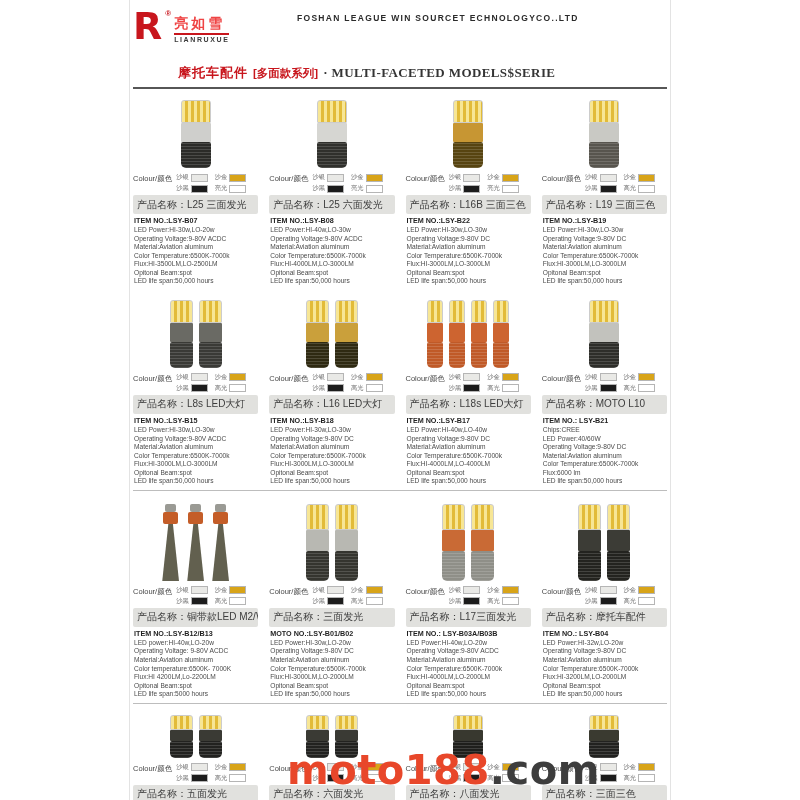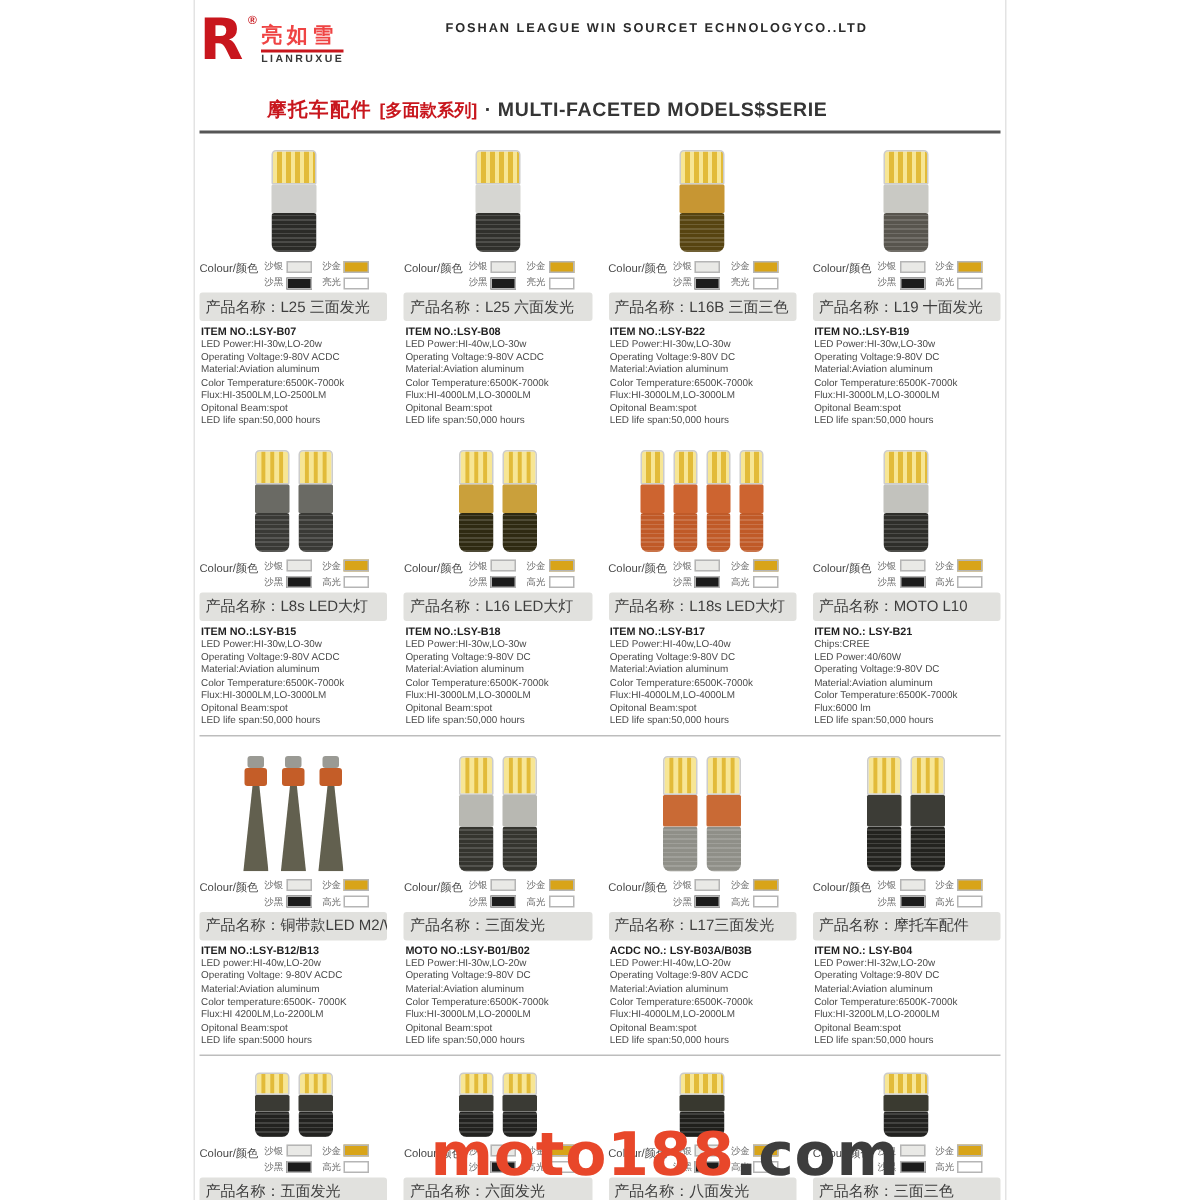--- a/index.html
+++ b/index.html
@@ -18,21 +18,21 @@
   .logo-cn{color:#ef4444;font-weight:800;font-size:14px;letter-spacing:3px;white-space:nowrap;}
   .logo-en{font-size:7px;letter-spacing:1.6px;color:#3a3a3a;font-weight:700;border-top:2px solid #c8161d;padding-top:1px;}
   .company{margin-top:2px;}
   .company-cn{font-size:19px;font-weight:900;color:#2b2b2b;letter-spacing:4.5px;white-space:nowrap;}
   .company-en{font-size:8.5px;font-weight:800;color:#2b2b2b;letter-spacing:1.3px;margin-top:3px;white-space:nowrap;}
 
   
   .subtitle{display:flex;align-items:baseline;gap:5px;margin-top:6px;padding-bottom:5px;border-bottom:2px solid #565656;}
   .sub-cn{color:#c8161d;font-weight:900;font-size:13px;letter-spacing:1px;white-space:nowrap;margin-left:45px;}
   .sub-series{color:#c8161d;font-size:11.5px;font-weight:700;white-space:nowrap;}
-  .sub-en{font-family:Liberation Sans, sans-serif;font-weight:700;font-size:13px;color:#353535;letter-spacing:0.4px;white-space:nowrap;}
+  .sub-en{font-family:Liberation Serif, serif;font-weight:700;font-size:13px;color:#353535;letter-spacing:0.4px;white-space:nowrap;}
 
   
   .row{display:grid;grid-template-columns:repeat(4,1fr);column-gap:11px;padding:4px 0 3px;}
   .sep{border:0;border-top:1px solid #bdbdbd;margin:1px 0;}
   .card{min-width:0;}
   .img{display:flex;align-items:flex-end;justify-content:center;gap:6px;padding:3px 0 2px;}
   .row1 .img{height:72px}.row2 .img{height:72px}.row3 .img{height:82px}.row4 .img{height:46px}
 
   .bulb{height:94%;display:flex;flex-direction:column;}
   .b-tip{height:32%;background:repeating-linear-gradient(90deg,#f7e695 0 3px,#e2bb39 3px 6px);
@@ -246,21 +246,21 @@
                   <span class="sw-label">沙黑</span>
                   <span class="sw-box" style="background: rgb(28, 28, 28);"></span>
                 </span>
                 <span class="sw">
                   <span class="sw-label">高光</span>
                   <span class="sw-box" style="background: rgb(255, 255, 255);"></span>
                 </span>
               </div>
     </div>
     <div class="name-bar">
-      <span class="name-prefix">产品名称：</span><span class="name-text">L19 十面发光</span>
+      <span class="name-prefix">产品名称：</span><span class="name-text">L19 三面三色</span>
     </div>
     <div class="item-no">ITEM NO.:LSY-B19</div>
     <div class="specs">
               <div>LED Power:HI-30w,LO-30w</div>
               <div>Operating Voltage:9-80V DC</div>
               <div>Material:Aviation aluminum</div>
               <div>Color Temperature:6500K-7000k</div>
               <div>Flux:HI-3000LM,LO-3000LM</div>
               <div>Opitonal Beam:spot</div>
               <div>LED life span:50,000 hours</div>
@@ -604,21 +604,21 @@
                 </span>
                 <span class="sw">
                   <span class="sw-label">高光</span>
                   <span class="sw-box" style="background: rgb(255, 255, 255);"></span>
                 </span>
               </div>
     </div>
     <div class="name-bar">
       <span class="name-prefix">产品名称：</span><span class="name-text">L17三面发光</span>
     </div>
-    <div class="item-no">ACDC NO.: LSY-B03A/B03B</div>
+    <div class="item-no">ITEM NO.: LSY-B03A/B03B</div>
     <div class="specs">
               <div>LED Power:HI-40w,LO-20w</div>
               <div>Operating Voltage:9-80V ACDC</div>
               <div>Material:Aviation aluminum</div>
               <div>Color Temperature:6500K-7000k</div>
               <div>Flux:HI-4000LM,LO-2000LM</div>
               <div>Opitonal Beam:spot</div>
               <div>LED life span:50,000 hours</div>
             </div>
   </div>

